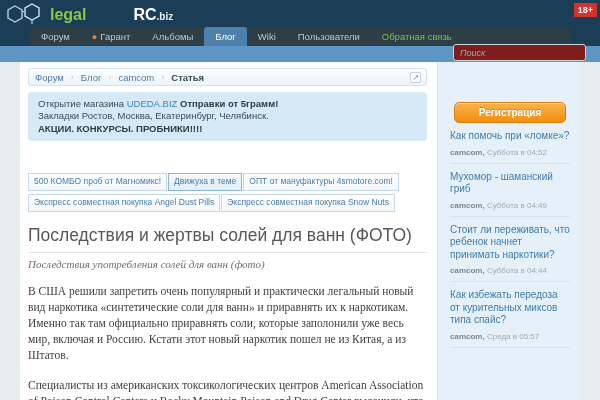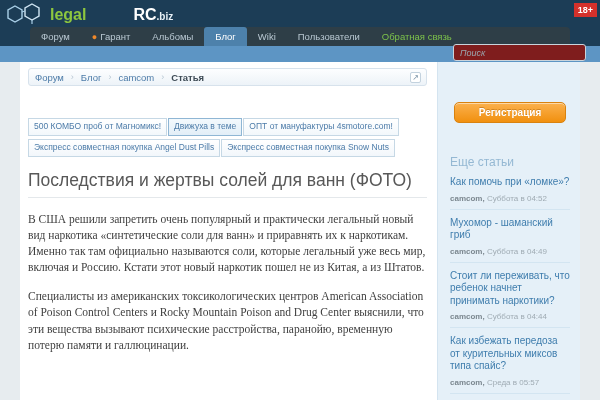--- a/index.html
+++ b/index.html
@@ -109,37 +109,42 @@
         <a>Форум</a>
           <span class="sep">›</span>
         <a>Блог</a>
           <span class="sep">›</span>
         <a>camcom</a>
           <span class="sep">›</span>
         <span class="last">Статья</span>
         <span class="share">↗</span>
       </div>
 
+      <div class="notice">
+        <div><span>Открытие магазина </span><a>UDEDA.BIZ</a><b> Отправки от 5грамм!</b></div>
+        <div>Закладки Ростов, Москва, Екатеринбург, Челябинск.</div>
+        <div><b>АКЦИИ. КОНКУРСЫ. ПРОБНИКИ!!!!</b></div>
+      </div>
 
       <div class="tags">
         <span class="chip">500 КОМБО проб от Магномикс!</span><span class="chip active">Движуха в теме</span><span class="chip">ОПТ от мануфактуры 4smotore.com!</span><span class="chip">Экспресс совместная покупка Angel Dust Pills</span><span class="chip">Экспресс совместная покупка Snow Nuts</span>
       </div>
 
       <h1 class="title">Последствия и жертвы солей для ванн (ФОТО)</h1>
       <hr class="rule">
+      <div class="subtitle">Последствия употребления солей для ванн (фото)</div>
 
-      <p class="para">В США решили запретить очень популярный и практически легальный новый вид наркотика «синтетические соли для ванн» и приравнять их к наркотикам. Именно так там официально называются соли, которые легальный уже весь мир, включая и Россию. Кстати этот новый наркотик пошел не из Китая, а из Штатов.</p>
+      <p class="para">В США решили запретить очень популярный и практически легальный новый вид наркотика «синтетические соли для ванн» и приравнять их к наркотикам. Именно так там официально приравнять соли, которые заполонили уже весь мир, включая и Россию. Кстати этот новый наркотик пошел не из Китая, а из Штатов.</p>
       <p class="para">Специалисты из американских токсикологических центров American Association of Poison Control Centers и Rocky Mountain Poison and Drug Center выяснили, что эти вещества вызывают психические расстройства, паранойю, временную потерю памяти и галлюцинации.</p>
 
     </div>
 
     <div class="side">
       <div class="reg-btn">Регистрация</div>
 
-      <div class="side-title">Еще статьи</div>
 
       <div class="side-item">
         <a>Как помочь при «ломке»?</a>
         <div class="side-meta"><b>camcom,</b><span> Суббота в 04:52</span></div>
       </div>
       <div class="side-item">
         <a>Мухомор - шаманский гриб</a>
         <div class="side-meta"><b>camcom,</b><span> Суббота в 04:49</span></div>
       </div>
       <div class="side-item">

